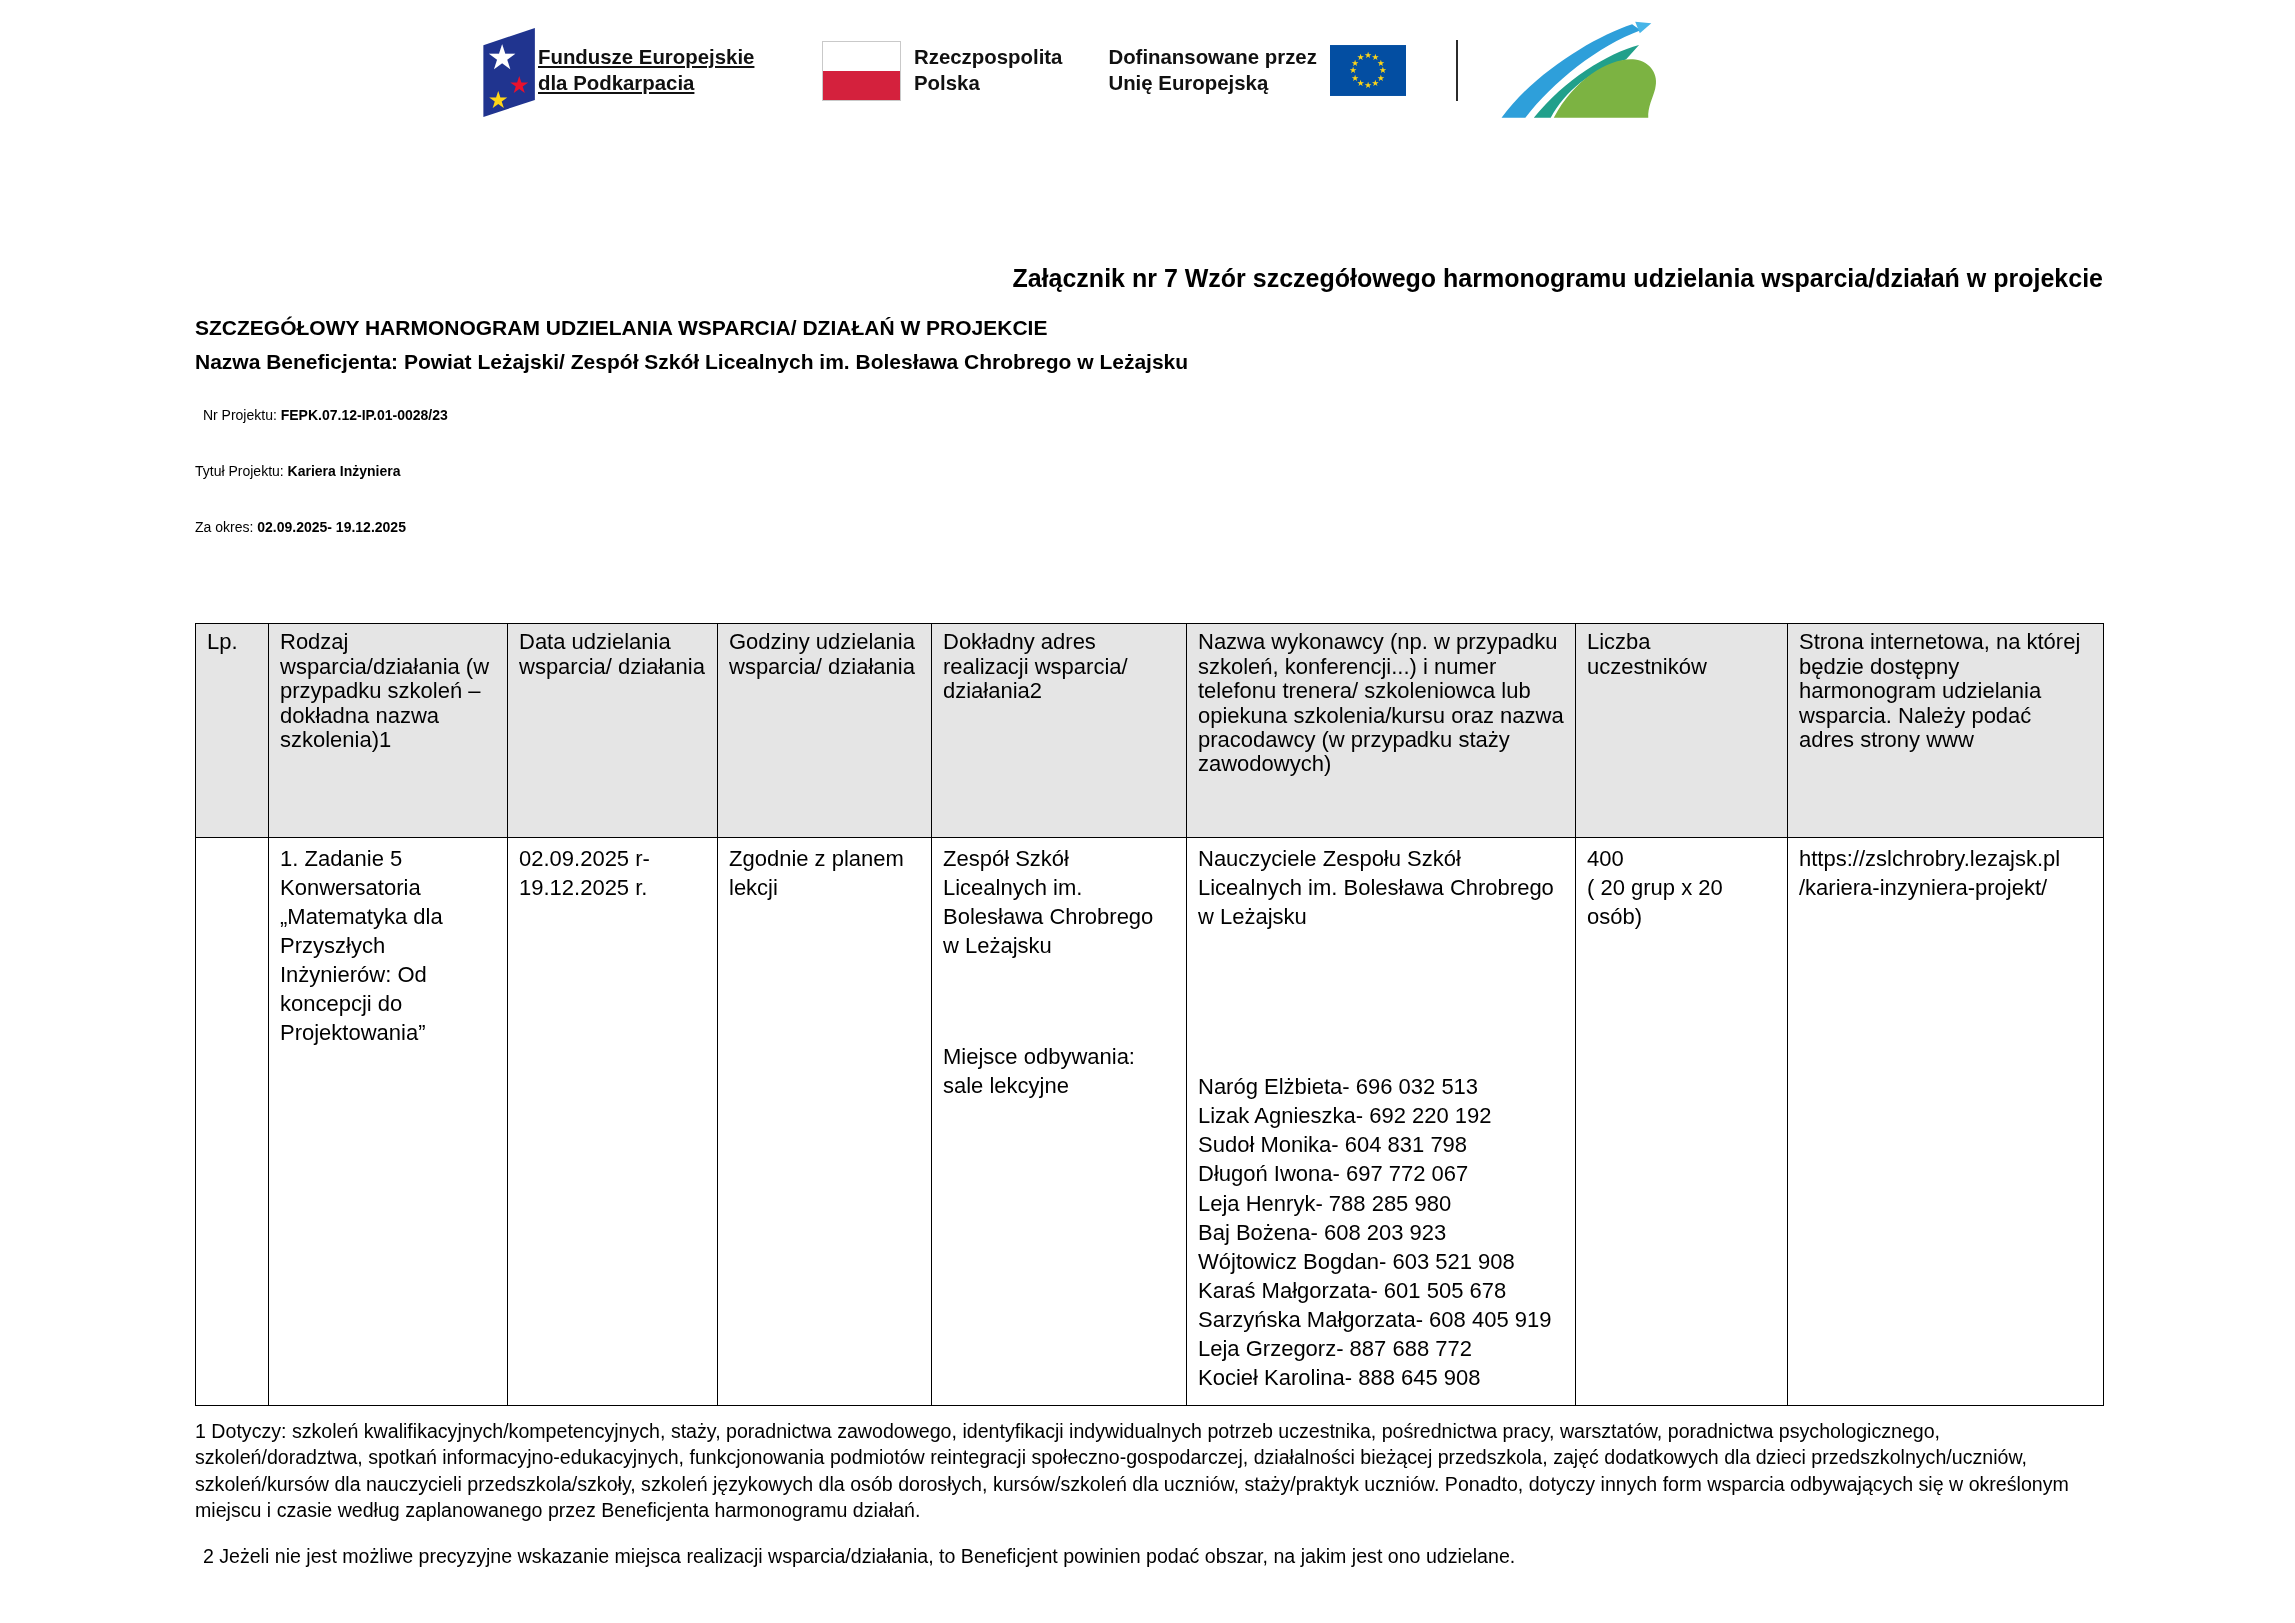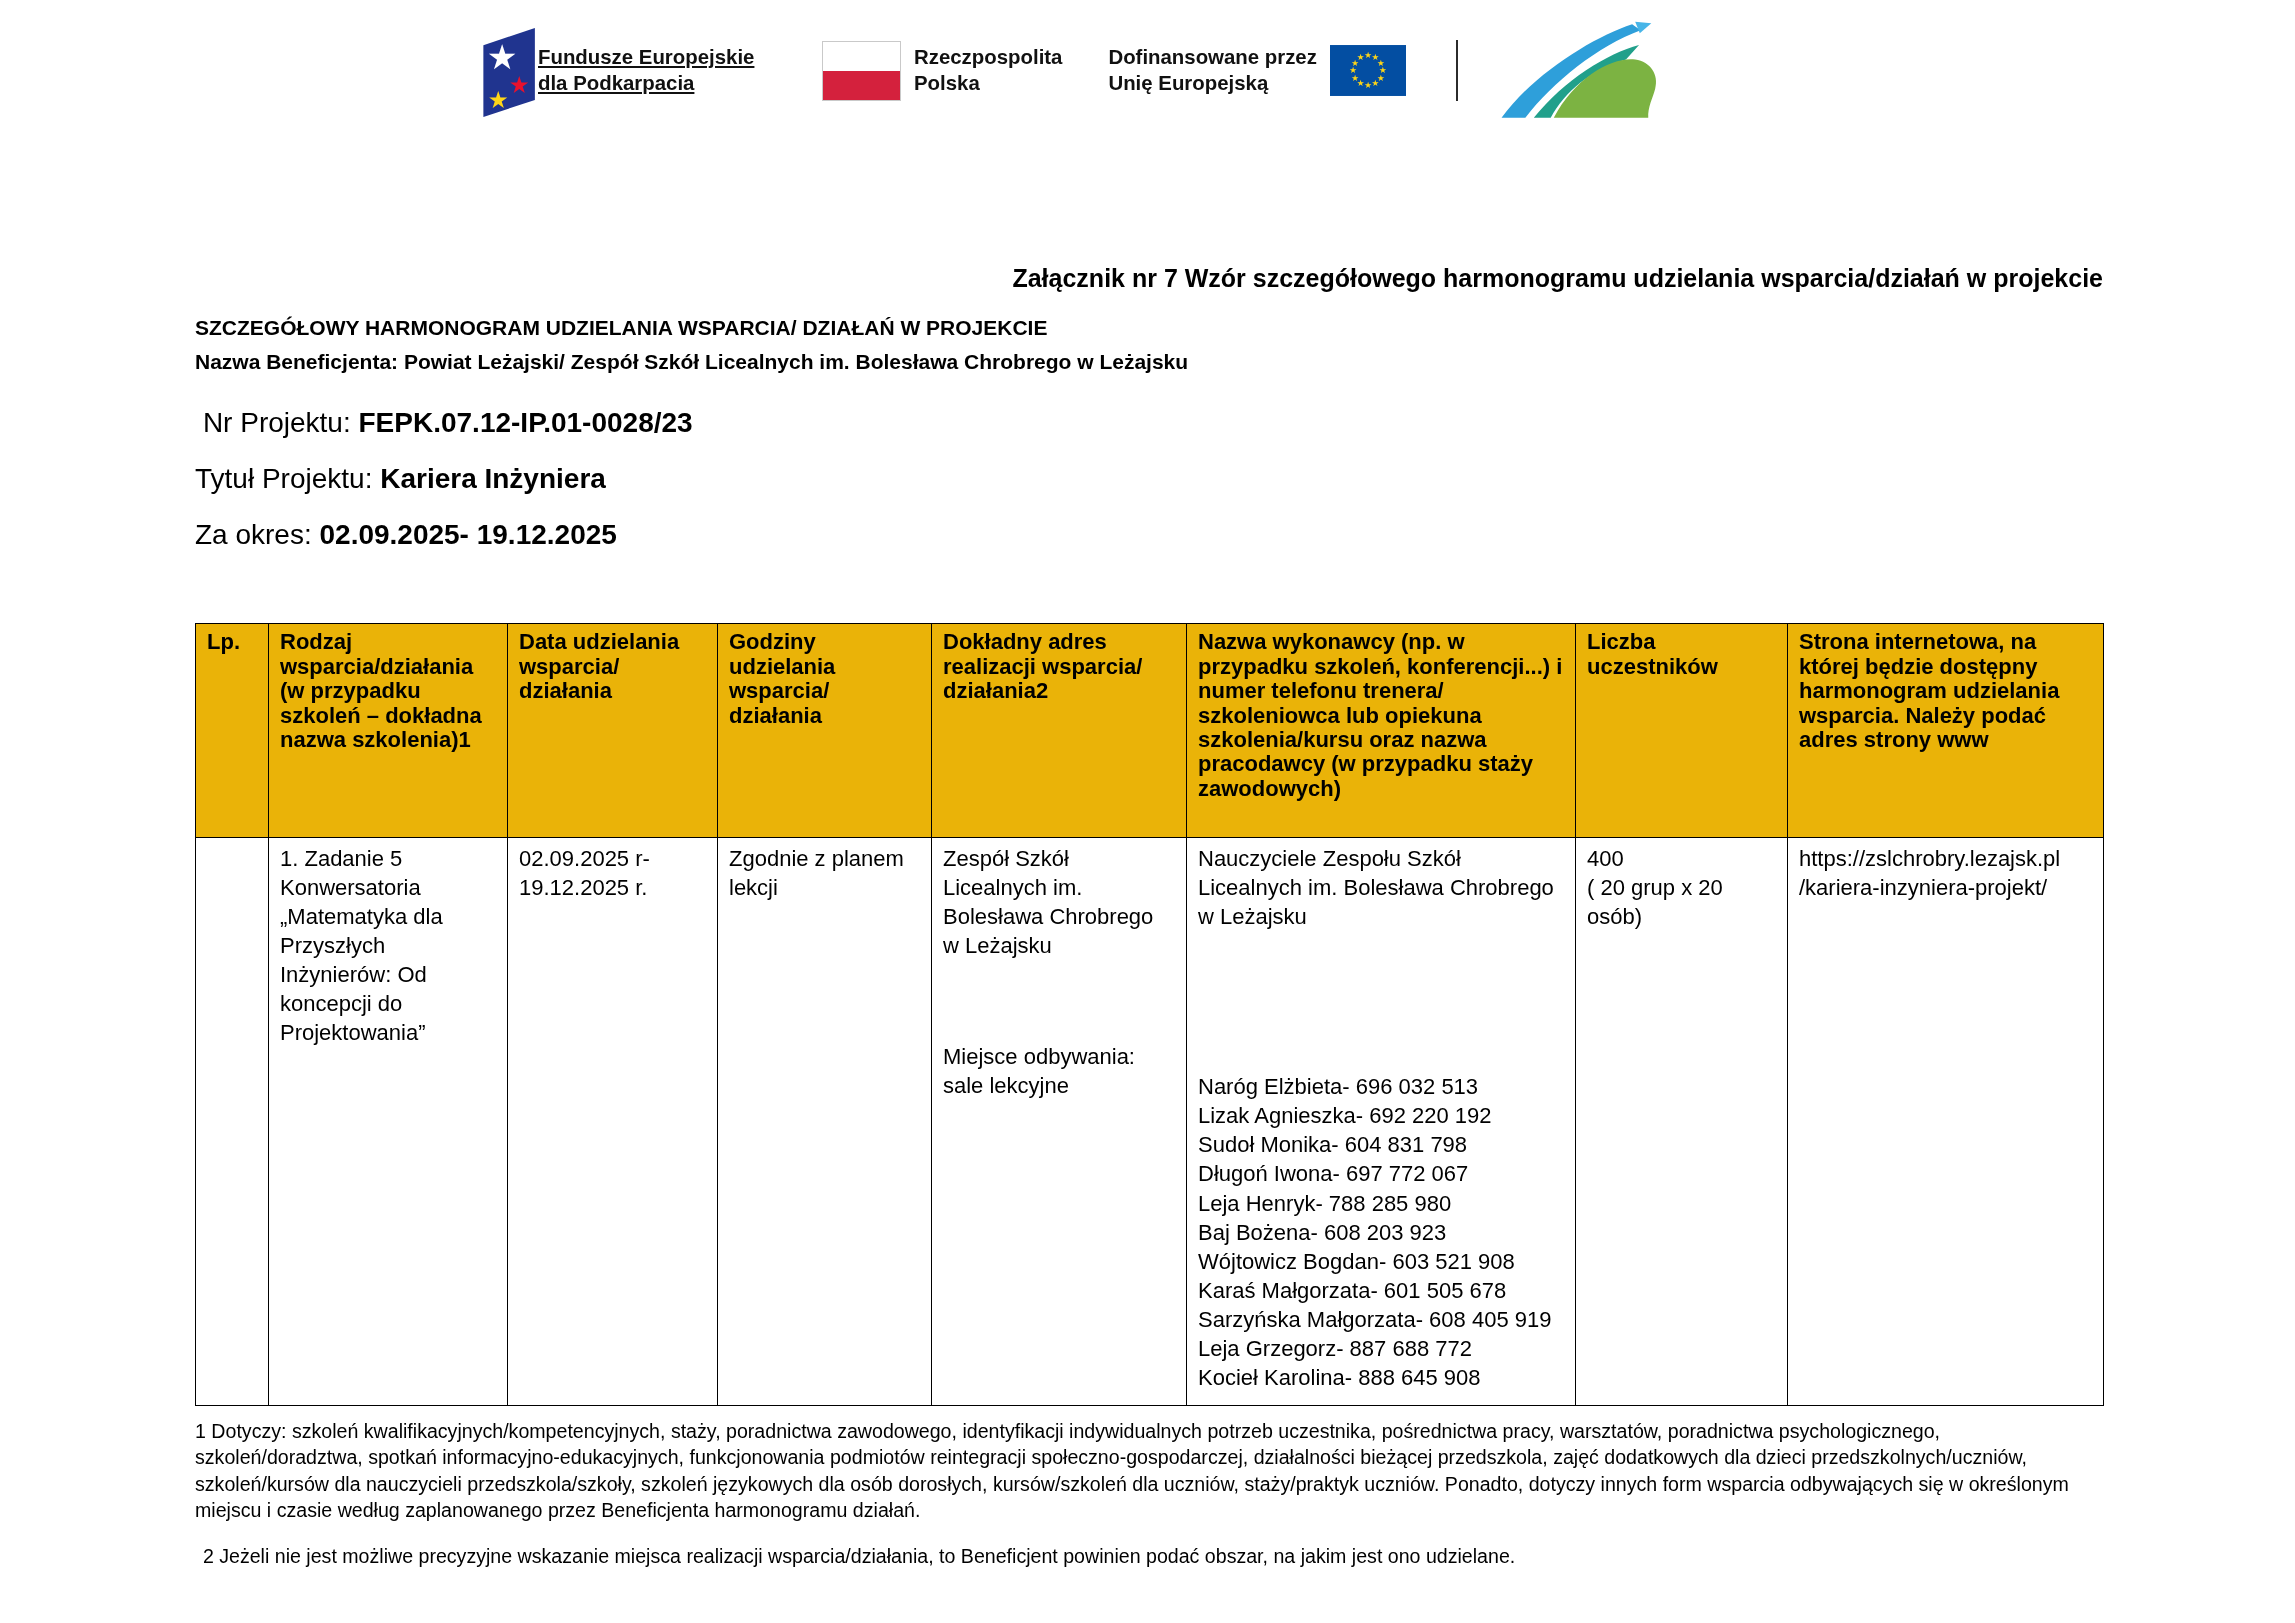--- a/index.html
+++ b/index.html
@@ -23,32 +23,32 @@
   .podk-block{margin-left:42px;}
   .podk-text{margin-left:12.6px;}
   .podk-name{font-size:36px;letter-spacing:10.2px;color:#58595B;font-weight:400;}
   .podk-tag{font-size:23px;letter-spacing:1.6px;color:#77787B;text-align:right;padding-right:27px;margin-top:1.6px;}
 
   
   .attachment-title{position:absolute;left:195px;top:264px;width:1908px;text-align:right;
                     font-size:25px;font-weight:700;}
   .schedule-title{position:absolute;left:195px;top:316px;font-size:21px;font-weight:700;}
   .beneficiary{position:absolute;left:195px;top:350px;font-size:21px;font-weight:700;}
-  .meta-line{position:absolute;left:195px;font-size:28px;}
+  .meta-line{position:absolute;left:195px;font-size:14px;}
   .meta-line b{font-weight:700;}
   .meta-nr{top:407px;padding-left:7.9px;}
   .meta-title{top:463px;}
   .meta-period{top:519px;}
 
   
   table.schedule{position:absolute;left:195px;top:623px;width:1908px;border-collapse:collapse;
                  table-layout:fixed;font-size:22px;}
   table.schedule th,table.schedule td{border:1.6px solid #000;vertical-align:top;text-align:left;
                  padding:6.3px 11px;box-sizing:border-box;overflow-wrap:break-word;}
-  table.schedule th{background:#eab308;font-weight:700;line-height:1.11;height:214px;}
+  table.schedule th{background:#e5e5e5;font-weight:400;line-height:1.11;height:214px;}
   table.schedule td{line-height:1.32;height:568px;}
   .cell-gap-sm{margin-top:82px;}
   .cell-gap-lg{margin-top:141px;}
   .pre-lines{white-space:pre-line;}
 
   
   .footnotes{position:absolute;left:195px;top:1418px;width:1900px;font-size:19.6px;line-height:1.34;}
   .footnote-2{padding-left:7.9px;margin-top:20px;}
 </style>
 </head>

